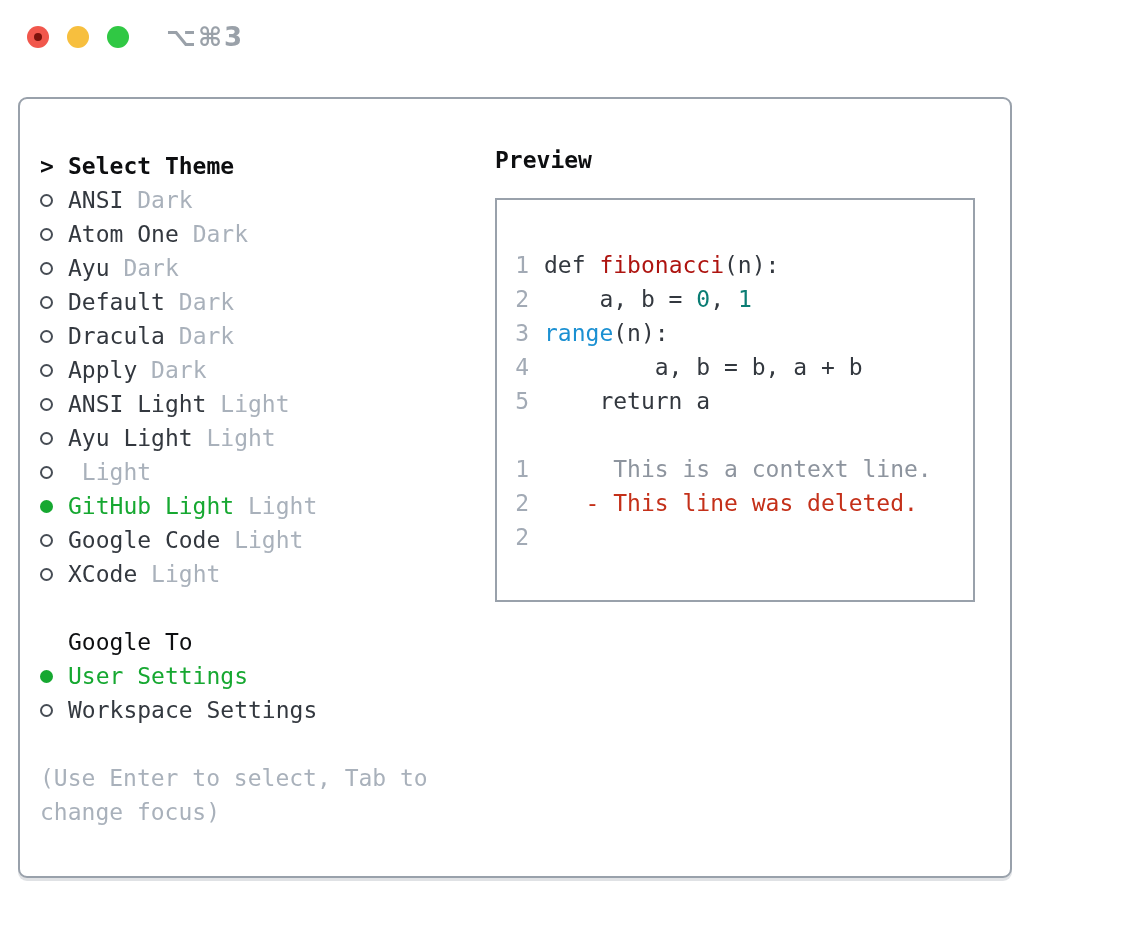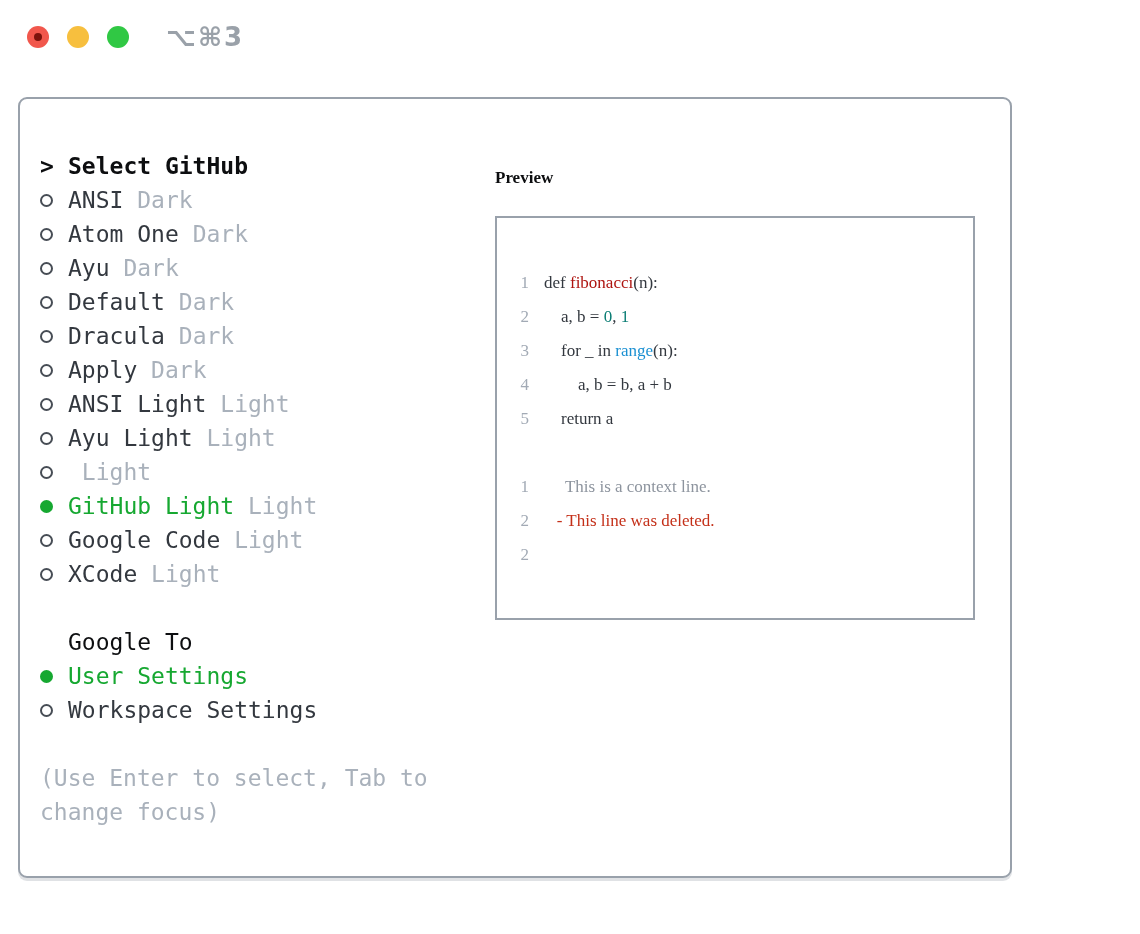--- a/index.html
+++ b/index.html
@@ -37,21 +37,21 @@
   .hdr{color:var(--text-black);font-weight:bold;}
   .theme-name{color:var(--text-dark);}
   .theme-row.selected .theme-name{color:var(--green-sel);}
   .tag{color:var(--gray-tag);}
   .apply-label{color:var(--text-black);}
   .apply-row.selected .opt-name{color:var(--green-sel);}
   .spacer{height:34px;}
   .hint{color:var(--gray-hint);}
 
   
-  .right-col{position:absolute;left:475px;top:62px;width:505px;font-size:17px;line-height:34px;font-family:Liberation Serif, serif;}
+  .right-col{position:absolute;left:475px;top:44px;width:505px;font-size:23px;line-height:34px;}
   .preview-title{height:34px;color:var(--text-black);font-weight:bold;}
   .preview-box{margin-top:21px;width:480px;height:404px;border:2px solid var(--border);
     padding:48px 0 0 18px;overflow:hidden;}
   .pline{display:flex;height:34px;white-space:pre;}
   .lineno{display:inline-block;width:14px;flex:0 0 14px;margin-right:15px;text-align:right;color:var(--gray-lineno);}
   .tok-plain{color:var(--text-dark);}
   .tok-function{color:var(--red-func);}
   .tok-number{color:var(--teal-num);}
   .tok-builtin{color:var(--blue-builtin);}
   .tok-context{color:var(--gray-context);}
@@ -72,21 +72,21 @@
       <span class="light green"></span>
     </div>
     <div class="win-title">⌥⌘3</div>
   </div>
 
   <div class="panel">
 
     <div class="left-col">
       <div class="row">
         <span class="marker prefix">&gt;</span>
-        <span class="hdr">Select GitHub</span>
+        <span class="hdr">Select Theme</span>
       </div>
 
       <div id="theme-list">
           <div class="row theme-row"><span class="marker"><span class="circle"></span></span><span class="theme-name">ANSI</span><span class="tag"> Dark</span></div>
           <div class="row theme-row"><span class="marker"><span class="circle"></span></span><span class="theme-name">Atom One</span><span class="tag"> Dark</span></div>
           <div class="row theme-row"><span class="marker"><span class="circle"></span></span><span class="theme-name">Ayu</span><span class="tag"> Dark</span></div>
           <div class="row theme-row"><span class="marker"><span class="circle"></span></span><span class="theme-name">Default</span><span class="tag"> Dark</span></div>
           <div class="row theme-row"><span class="marker"><span class="circle"></span></span><span class="theme-name">Dracula</span><span class="tag"> Dark</span></div>
           <div class="row theme-row"><span class="marker"><span class="circle"></span></span><span class="theme-name">Apply</span><span class="tag"> Dark</span></div>
           <div class="row theme-row"><span class="marker"><span class="circle"></span></span><span class="theme-name">ANSI Light</span><span class="tag"> Light</span></div>
@@ -116,21 +116,21 @@
           <div class="row hint">change focus)</div>
         </div>
     </div>
 
     <div class="right-col">
       <div class="preview-title">Preview</div>
       <div class="preview-box">
         <div id="code-lines">
             <div class="pline"><span class="lineno">1</span><span class="tok-plain">def </span><span class="tok-function">fibonacci</span><span class="tok-plain">(n):</span></div>
             <div class="pline"><span class="lineno">2</span><span class="tok-plain">    a, b = </span><span class="tok-number">0</span><span class="tok-plain">, </span><span class="tok-number">1</span></div>
-            <div class="pline"><span class="lineno">3</span><span class="tok-plain">    for _ in </span><span class="tok-builtin">range</span><span class="tok-plain">(n):</span></div>
+            <div class="pline"><span class="lineno">3</span><span class="tok-builtin">range</span><span class="tok-plain">(n):</span></div>
             <div class="pline"><span class="lineno">4</span><span class="tok-plain">        a, b = b, a + b</span></div>
             <div class="pline"><span class="lineno">5</span><span class="tok-plain">    return a</span></div>
           </div>
         <div class="spacer"></div>
         <div id="diff-lines">
             <div class="pline"><span class="lineno">1</span><span class="tok-context">     This is a context line.</span></div>
             <div class="pline"><span class="lineno">2</span><span class="tok-deleted">   - This line was deleted.</span></div>
             <div class="pline"><span class="lineno">2</span></div>
           </div>
       </div>

